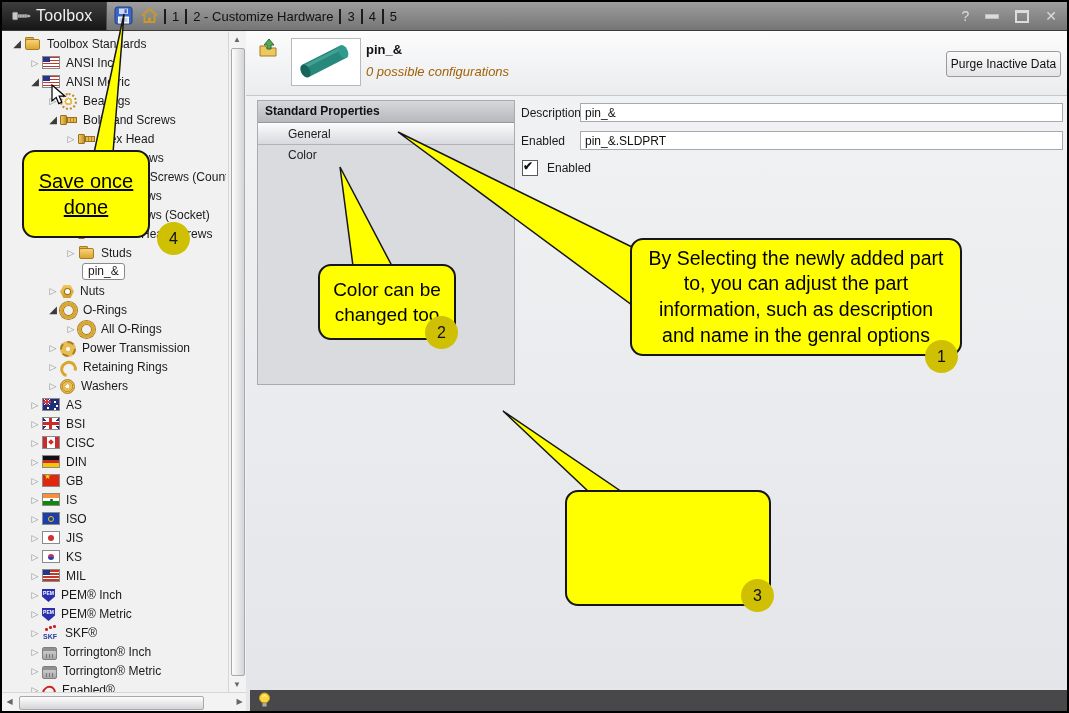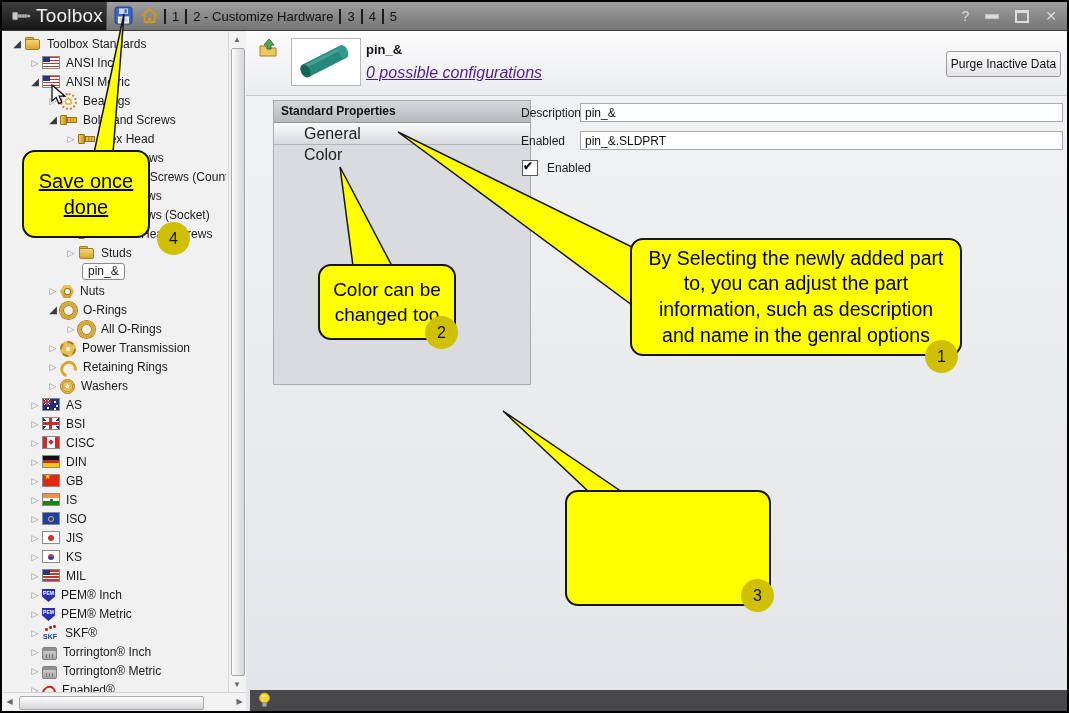--- a/index.html
+++ b/index.html
@@ -6,21 +6,21 @@
   #window{position:relative;width:1069px;height:713px;background:#eceded;overflow:hidden;
           font-family:"Liberation Sans",sans-serif;-webkit-font-smoothing:antialiased;}
   .abs{position:absolute;}
   .frame{position:absolute;inset:0;border:2px solid #000;pointer-events:none;z-index:80;}
 
   
   .titlebar{left:2px;top:2px;right:2px;height:28px;background:linear-gradient(#9e9e9e,#757575);
             border-bottom:1px solid #3a3a3a;z-index:5;}
   .logo{left:0;top:0;width:104px;height:28px;background:linear-gradient(#3d3d3d,#161616);
         display:flex;align-items:center;border-right:1px solid #4c4c4c;}
-  .logo-text{color:#f0f0f0;font-size:19px;margin-left:4px;letter-spacing:.2px;}
+  .logo-text{color:#f0f0f0;font-size:16px;margin-left:4px;letter-spacing:.2px;}
   .tb-icon{width:20px;height:20px;margin:4px 0 4px 10px;}
   .crumbwrap{left:112px;top:0;height:28px;display:flex;align-items:center;gap:6px;}
   .crumb-sep{width:2px;height:15px;background:#1c1c1c;}
   .crumb-item{font-size:13px;color:#111;}
   .winbtns{right:10px;top:0;height:28px;display:flex;align-items:center;gap:16px;color:#dcdcdc;}
   .wb{font-size:14px;line-height:14px;cursor:default;}
   .wb-min{width:12px;height:3px;background:#dcdcdc;border:1px solid #bfbfbf;}
   .wb-max{width:10px;height:8px;border:2px solid #dcdcdc;border-top-width:3px;}
 
   
@@ -91,30 +91,30 @@
   .sarrow{position:absolute;left:0;width:16px;height:15px;text-align:center;font-size:8px;color:#666;line-height:15px;}
   .hscroll{left:2px;top:692px;width:245px;height:19px;background:#f3f3f3;border-top:1px solid #d6d6d6;}
   .hthumb{position:absolute;left:17px;top:3px;width:183px;height:12px;background:linear-gradient(#fdfdfd,#d5d5d8);border:1px solid #a9a9ad;border-radius:2px;}
   .harrow{position:absolute;top:0;width:15px;height:18px;text-align:center;font-size:8px;color:#666;line-height:18px;}
 
   
   .main-bg{left:246px;top:30px;right:2px;bottom:2px;background:linear-gradient(180deg,#f2f3f5,#e4e5e8);}
   .head-band{left:246px;top:30px;right:2px;height:65px;background:linear-gradient(#fcfcfd,#ebecee);border-bottom:1px solid #c6c7ca;}
   .thumb-box{left:291px;top:38px;width:68px;height:46px;background:#fff;border:1px solid #b9b9bd;}
   .part-title{left:366px;top:42px;font-size:13px;font-weight:700;color:#111;}
-  .part-sub{left:366px;top:64px;font-size:16px;font-style:italic;color:#4c1d95;text-decoration:underline;}
+  .part-sub{left:366px;top:64px;font-size:13px;font-style:italic;color:#a16207;}
   .purge-btn{left:946px;top:51px;width:113px;height:24px;border:1px solid #9a9a9e;border-radius:3px;
              background:linear-gradient(#fafafa,#e5e5e8);font-size:12px;color:#111;
              display:flex;align-items:center;justify-content:center;}
   .subpanel{background:#dadbde;border:1px solid #aaabaf;}
   .sp-head{height:21px;background:linear-gradient(#d7d8db,#b7b8bc);border-bottom:1px solid #96979b;
            font-size:12px;font-weight:700;color:#111;line-height:21px;padding-left:7px;position:relative;}
-  .sp-row{height:20px;line-height:20px;padding-left:30px;font-size:16px;color:#222;}
+  .sp-row{height:20px;line-height:20px;padding-left:30px;font-size:12px;color:#222;}
   .sp-row.selected{background:linear-gradient(#fafafb,#d8d9dd);border-top:1px solid #fff;border-bottom:1px solid #b2b3b7;}
-  #std-panel{left:273px;top:100px;width:256px;height:283px;}
+  #std-panel{left:257px;top:100px;width:256px;height:283px;}
   #cus-panel{left:257px;top:390px;width:256px;height:298px;}
   .cp-icon{position:absolute;right:5px;top:1px;width:24px;height:19px;}
 
   .flabel{font-size:12px;color:#1a1a1a;}
   .finput{border:1px solid #a9a9ad;background:#fff;height:19px;font-size:12px;font-family:"Liberation Sans",sans-serif;
           padding:0 4px;color:#111;box-sizing:border-box;}
   .checkbox{width:14px;height:14px;background:#fff;border:1.5px solid #5a5a5e;position:relative;}
   .checkbox::after{content:"✔";position:absolute;left:0px;top:-2px;font-size:12px;color:#111;font-weight:700;}
 
   

